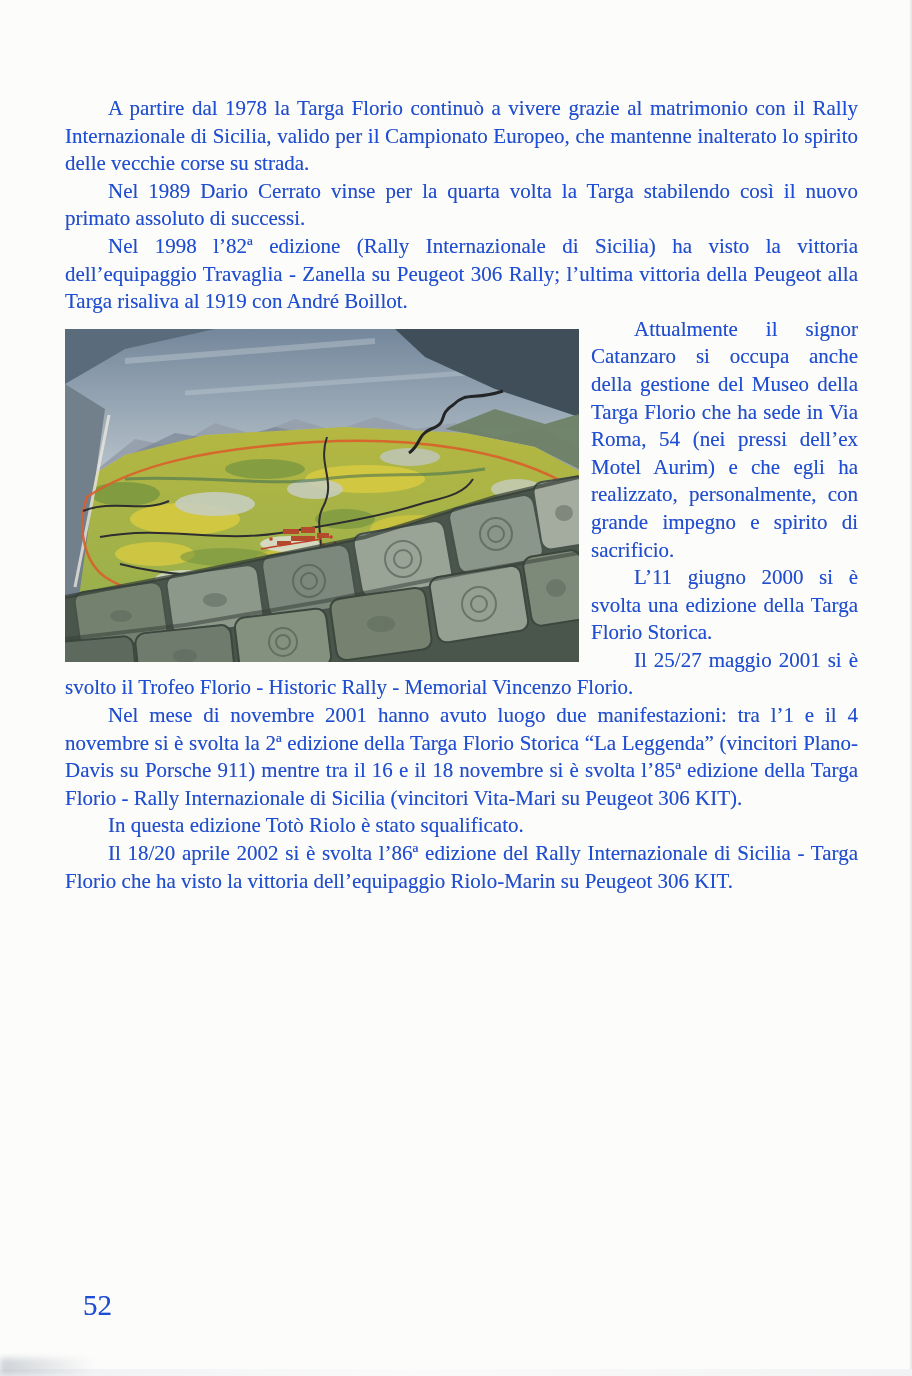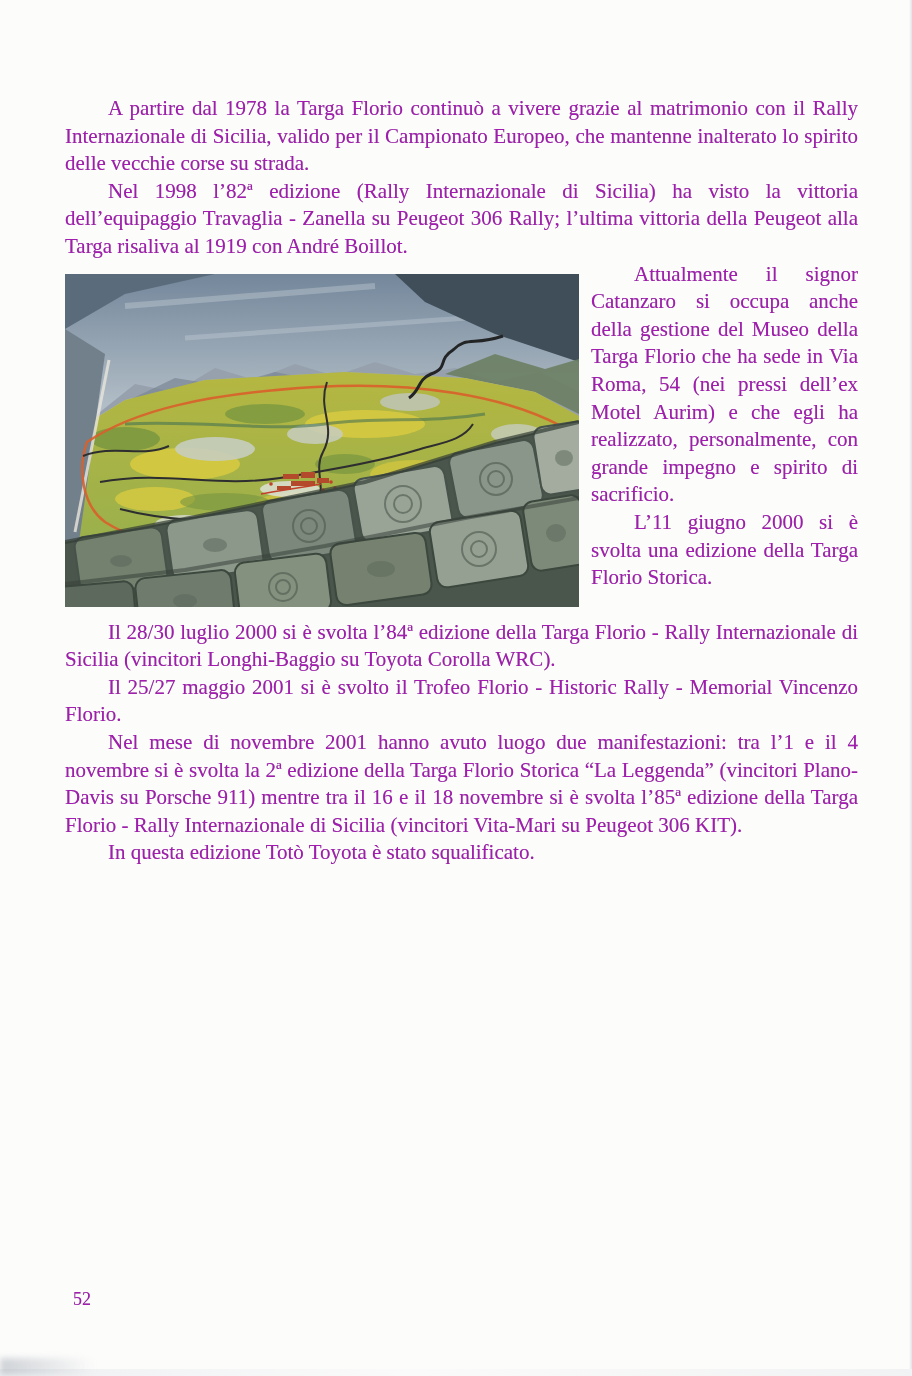--- a/index.html
+++ b/index.html
@@ -2,21 +2,21 @@
 <html><head>
 <meta charset="utf-8">
 <style>
   html,body{margin:0;padding:0;background:#ffffff;}
   .page{
     position:relative;
     width:912px;height:1376px;
     background:#fcfcfb;
     overflow:hidden;
     font-family:"Liberation Serif","DejaVu Serif",serif;
-    color:#a21caf;
+    color:#1d4ed8;
   }
   .content{
     position:absolute;left:65px;top:95px;width:793px;
   }
   .content p{
     margin:0;
     font-size:21px;
     line-height:27.6px;
     text-align:justify;
     text-indent:43px;
@@ -24,40 +24,41 @@
   }
   .photo-frame{
     float:left;
     width:514px;height:333px;
     margin:13px 12px 12px 0;
     background:#8a97a4;
   }
   .photo-frame svg{display:block;}
   .clear-below{clear:left;}
   .page-number{
-    position:absolute;left:73px;top:1289px;
-    font-size:18px;
+    position:absolute;left:83px;top:1289px;
+    font-size:29px;
     text-shadow:0 0 .5px rgba(24,24,44,.35);
   }
   
   .edge-right{position:absolute;right:0;top:0;bottom:0;width:3px;
     background:linear-gradient(to left,#e2e3e6,rgba(255,255,255,0));}
   .bottom-band{position:absolute;left:0;right:0;bottom:0;height:7px;
     background:linear-gradient(to right,#eef0f2,#fafafa 45%,#f1f2f3);}
   .smudge-bottom-left{position:absolute;left:0;bottom:1px;width:95px;height:17px;
     background:linear-gradient(to right,#aab0b9,rgba(255,255,255,0));
     filter:blur(3px);opacity:.55;}
 </style>
 </head>
 <body>
 
 <div class="page">
   <div class="content">
 
     <p>A partire dal 1978 la Targa Florio continuò a vivere grazie al matrimonio con il Rally Internazionale di Sicilia, valido per il Campionato Europeo, che mantenne inalterato lo spirito delle vecchie corse su strada.</p>
+    <p>Nel 1989 Dario Cerrato vinse per la quarta volta la Targa stabilendo così il nuovo primato assoluto di successi.</p>
     <p>Nel 1998 l’82ª edizione (Rally Internazionale di Sicilia) ha visto la vittoria dell’equipaggio Travaglia - Zanella su Peugeot 306 Rally; l’ultima vittoria della Peugeot alla Targa risaliva al 1919 con André Boillot.</p>
 
     <figure class="photo-frame" style="margin-left:0;margin-top:13px;">
       <svg width="514" height="333" viewBox="0 0 514 333" xmlns="http://www.w3.org/2000/svg">
         <defs>
           <linearGradient id="sky" x1="0" y1="0" x2="0" y2="1">
             <stop offset="0" stop-color="#74879b"></stop>
             <stop offset="1" stop-color="#c3cdd3"></stop>
           </linearGradient>
           <linearGradient id="terr" x1="0" y1="0" x2="0" y2="1">
@@ -171,24 +172,24 @@
           </g>
           <path d="M 0,268 L 130,243 L 300,208 L 430,168 L 514,148" stroke="#333d35" stroke-width="4" fill="none" opacity="0.7"></path>
           <path d="M 0,310 L 120,296 L 260,272 L 400,244 L 514,224" stroke="#38423a" stroke-width="4" fill="none" opacity="0.55"></path>
         </g>
       </svg>
     </figure>
 
     <p>Attualmente il signor Catanzaro si occupa anche della gestione del Museo della Targa Florio che ha sede in Via Roma, 54 (nei pressi dell’ex Motel Aurim) e che egli ha realizzato, personalmente, con grande impegno e spirito di sacrificio.</p>
     <p>L’11 giugno 2000 si è svolta una edizione della Targa Florio Storica.</p>
 
-    <p class="clear-below">Il 28/30 luglio 2000 si è svolta l’84ª edizione della Targa Florio - Rally Internazionale di Sicilia (vincitori Longhi-Baggio su Toyota Corolla WRC).</p>
     <p>Il 25/27 maggio 2001 si è svolto il Trofeo Florio - Historic Rally - Memorial Vincenzo Florio.</p>
     <p>Nel mese di novembre 2001 hanno avuto luogo due manifestazioni: tra l’1 e il 4 novembre si è svolta la 2ª edizione della Targa Florio Storica “La Leggenda” (vincitori Plano-Davis su Porsche 911) mentre tra il 16 e il 18 novembre si è svolta l’85ª edizione della Targa Florio - Rally Internazionale di Sicilia (vincitori Vita-Mari su Peugeot 306 KIT).</p>
-    <p>In questa edizione Totò Toyota è stato squalificato.</p>
+    <p>In questa edizione Totò Riolo è stato squalificato.</p>
+    <p>Il 18/20 aprile 2002 si è svolta l’86ª edizione del Rally Internazionale di Sicilia - Targa Florio che ha visto la vittoria dell’equipaggio Riolo-Marin su Peugeot 306 KIT.</p>
   </div>
 
   <div class="page-number">52</div>
 
   <div class="edge-right"></div>
   <div class="bottom-band"></div>
   <div class="smudge-bottom-left"></div>
 </div>
 
 </body></html>

